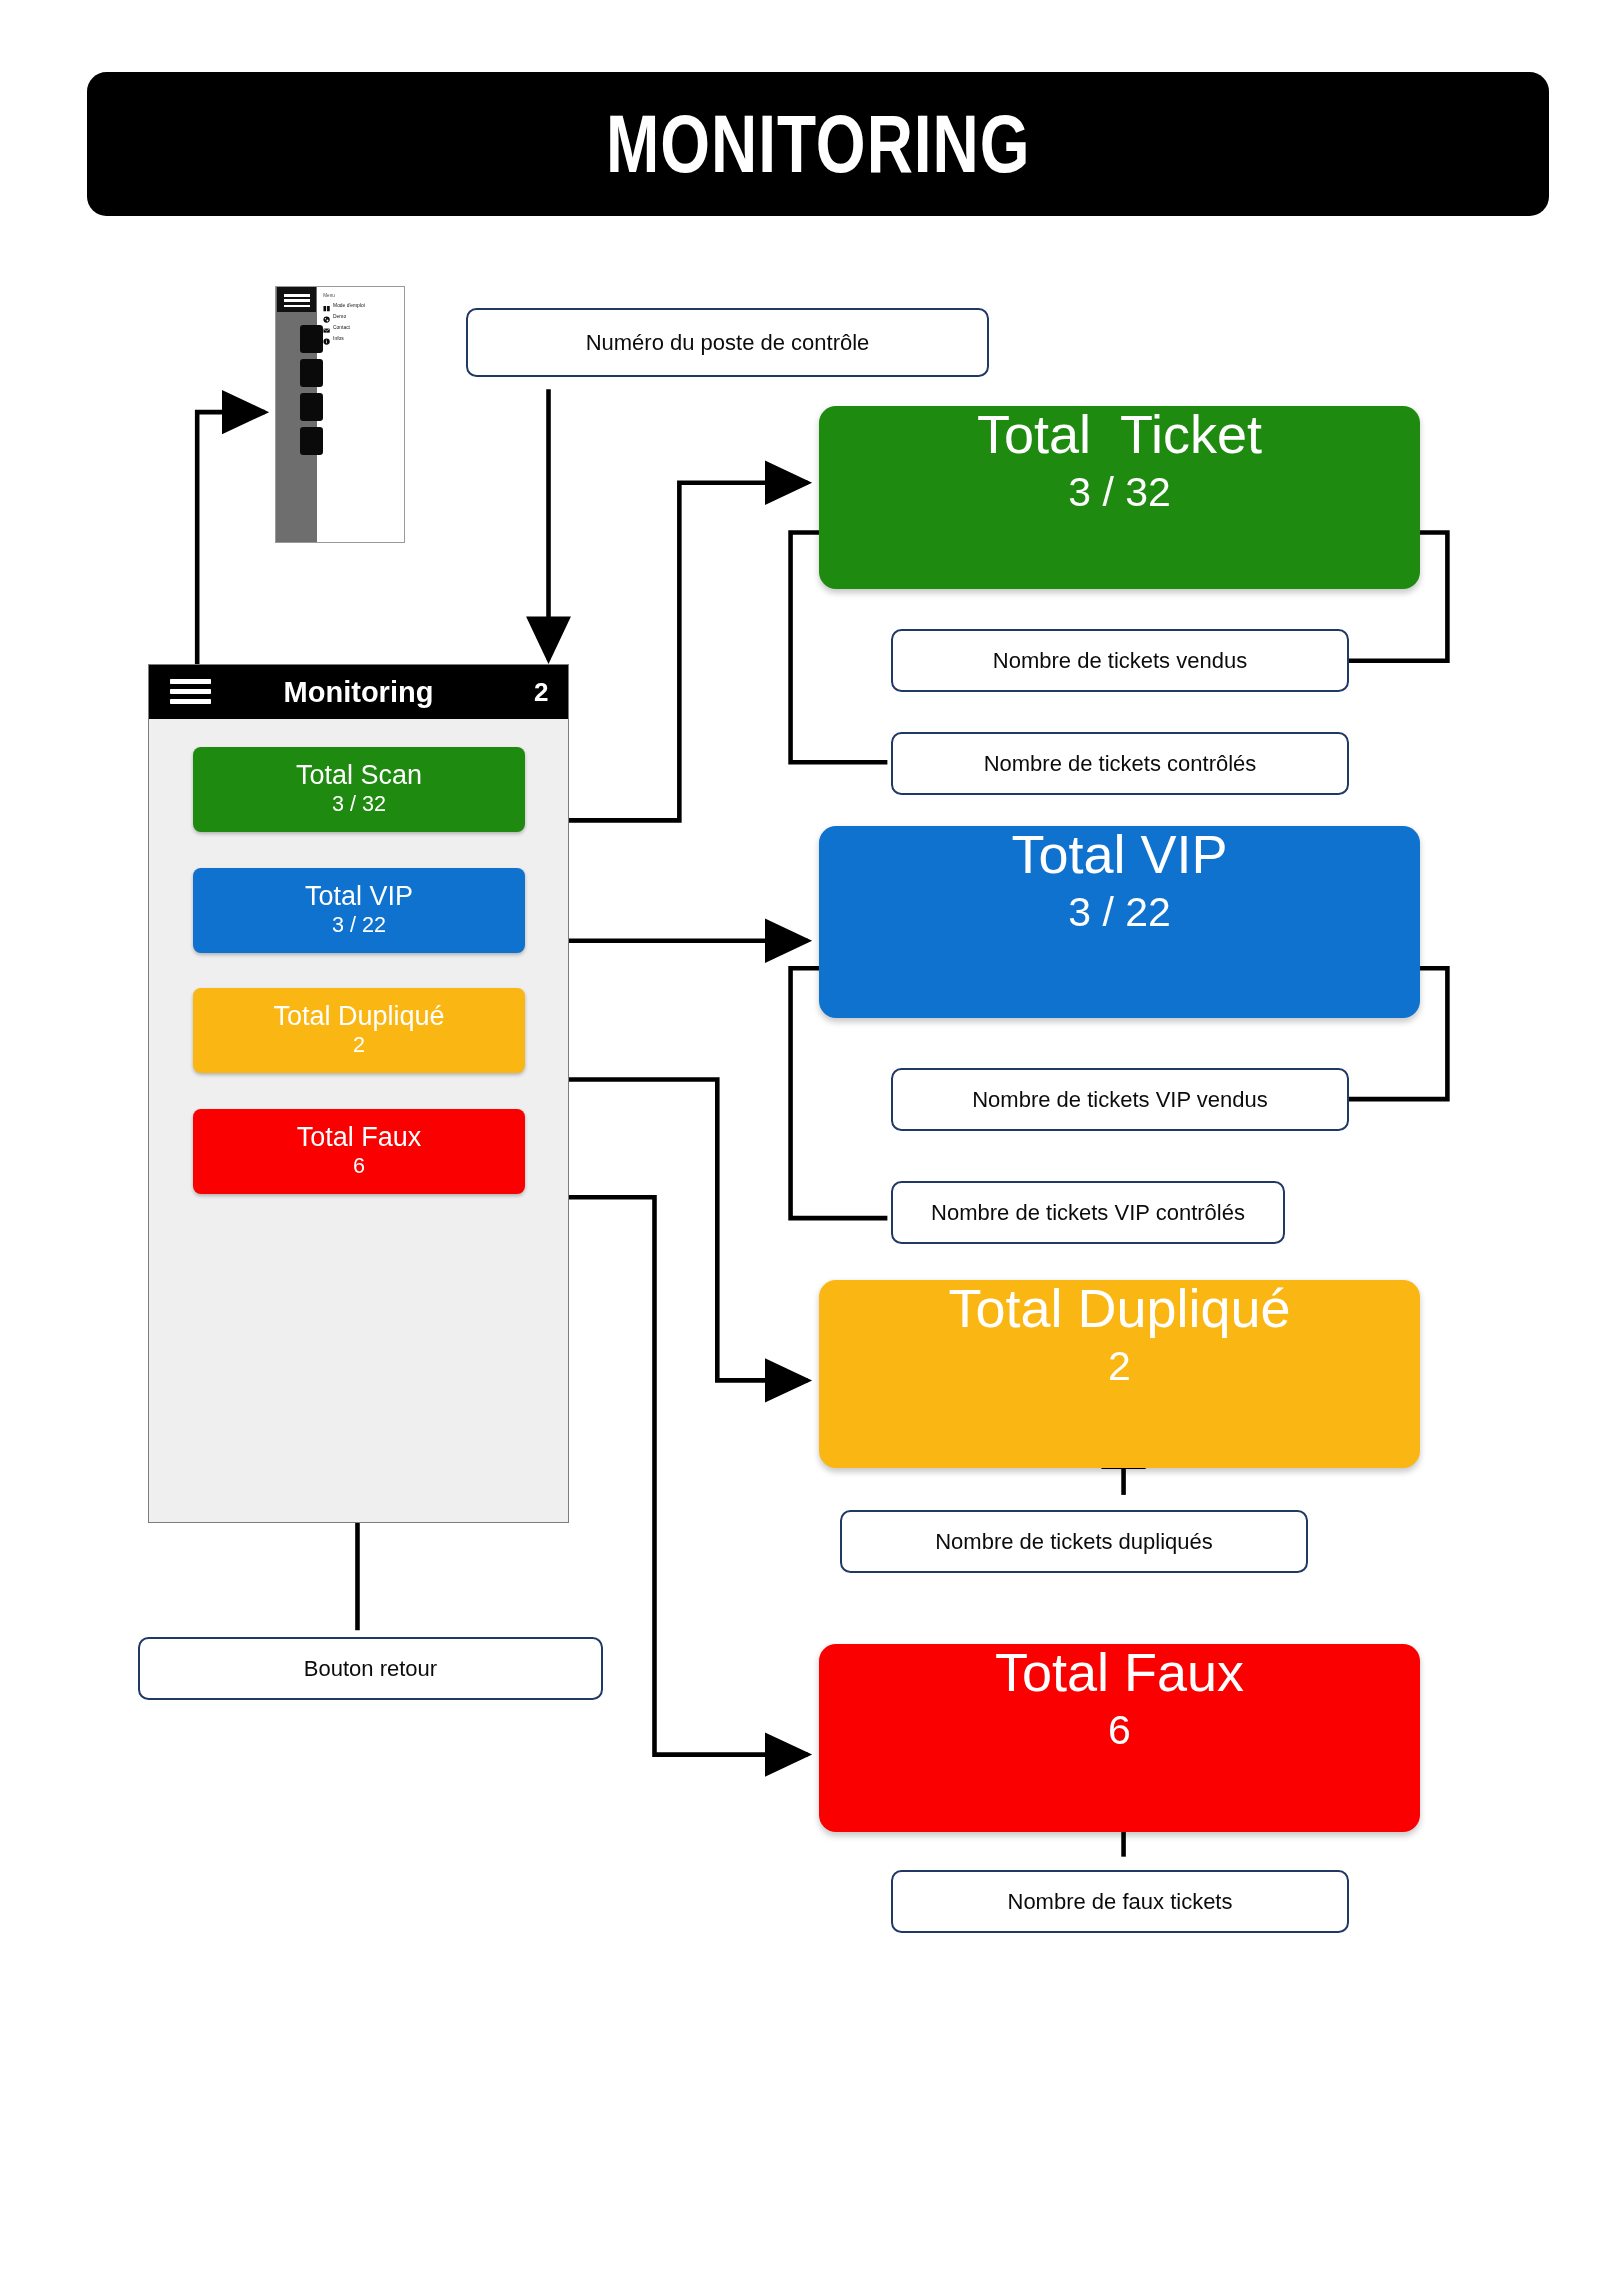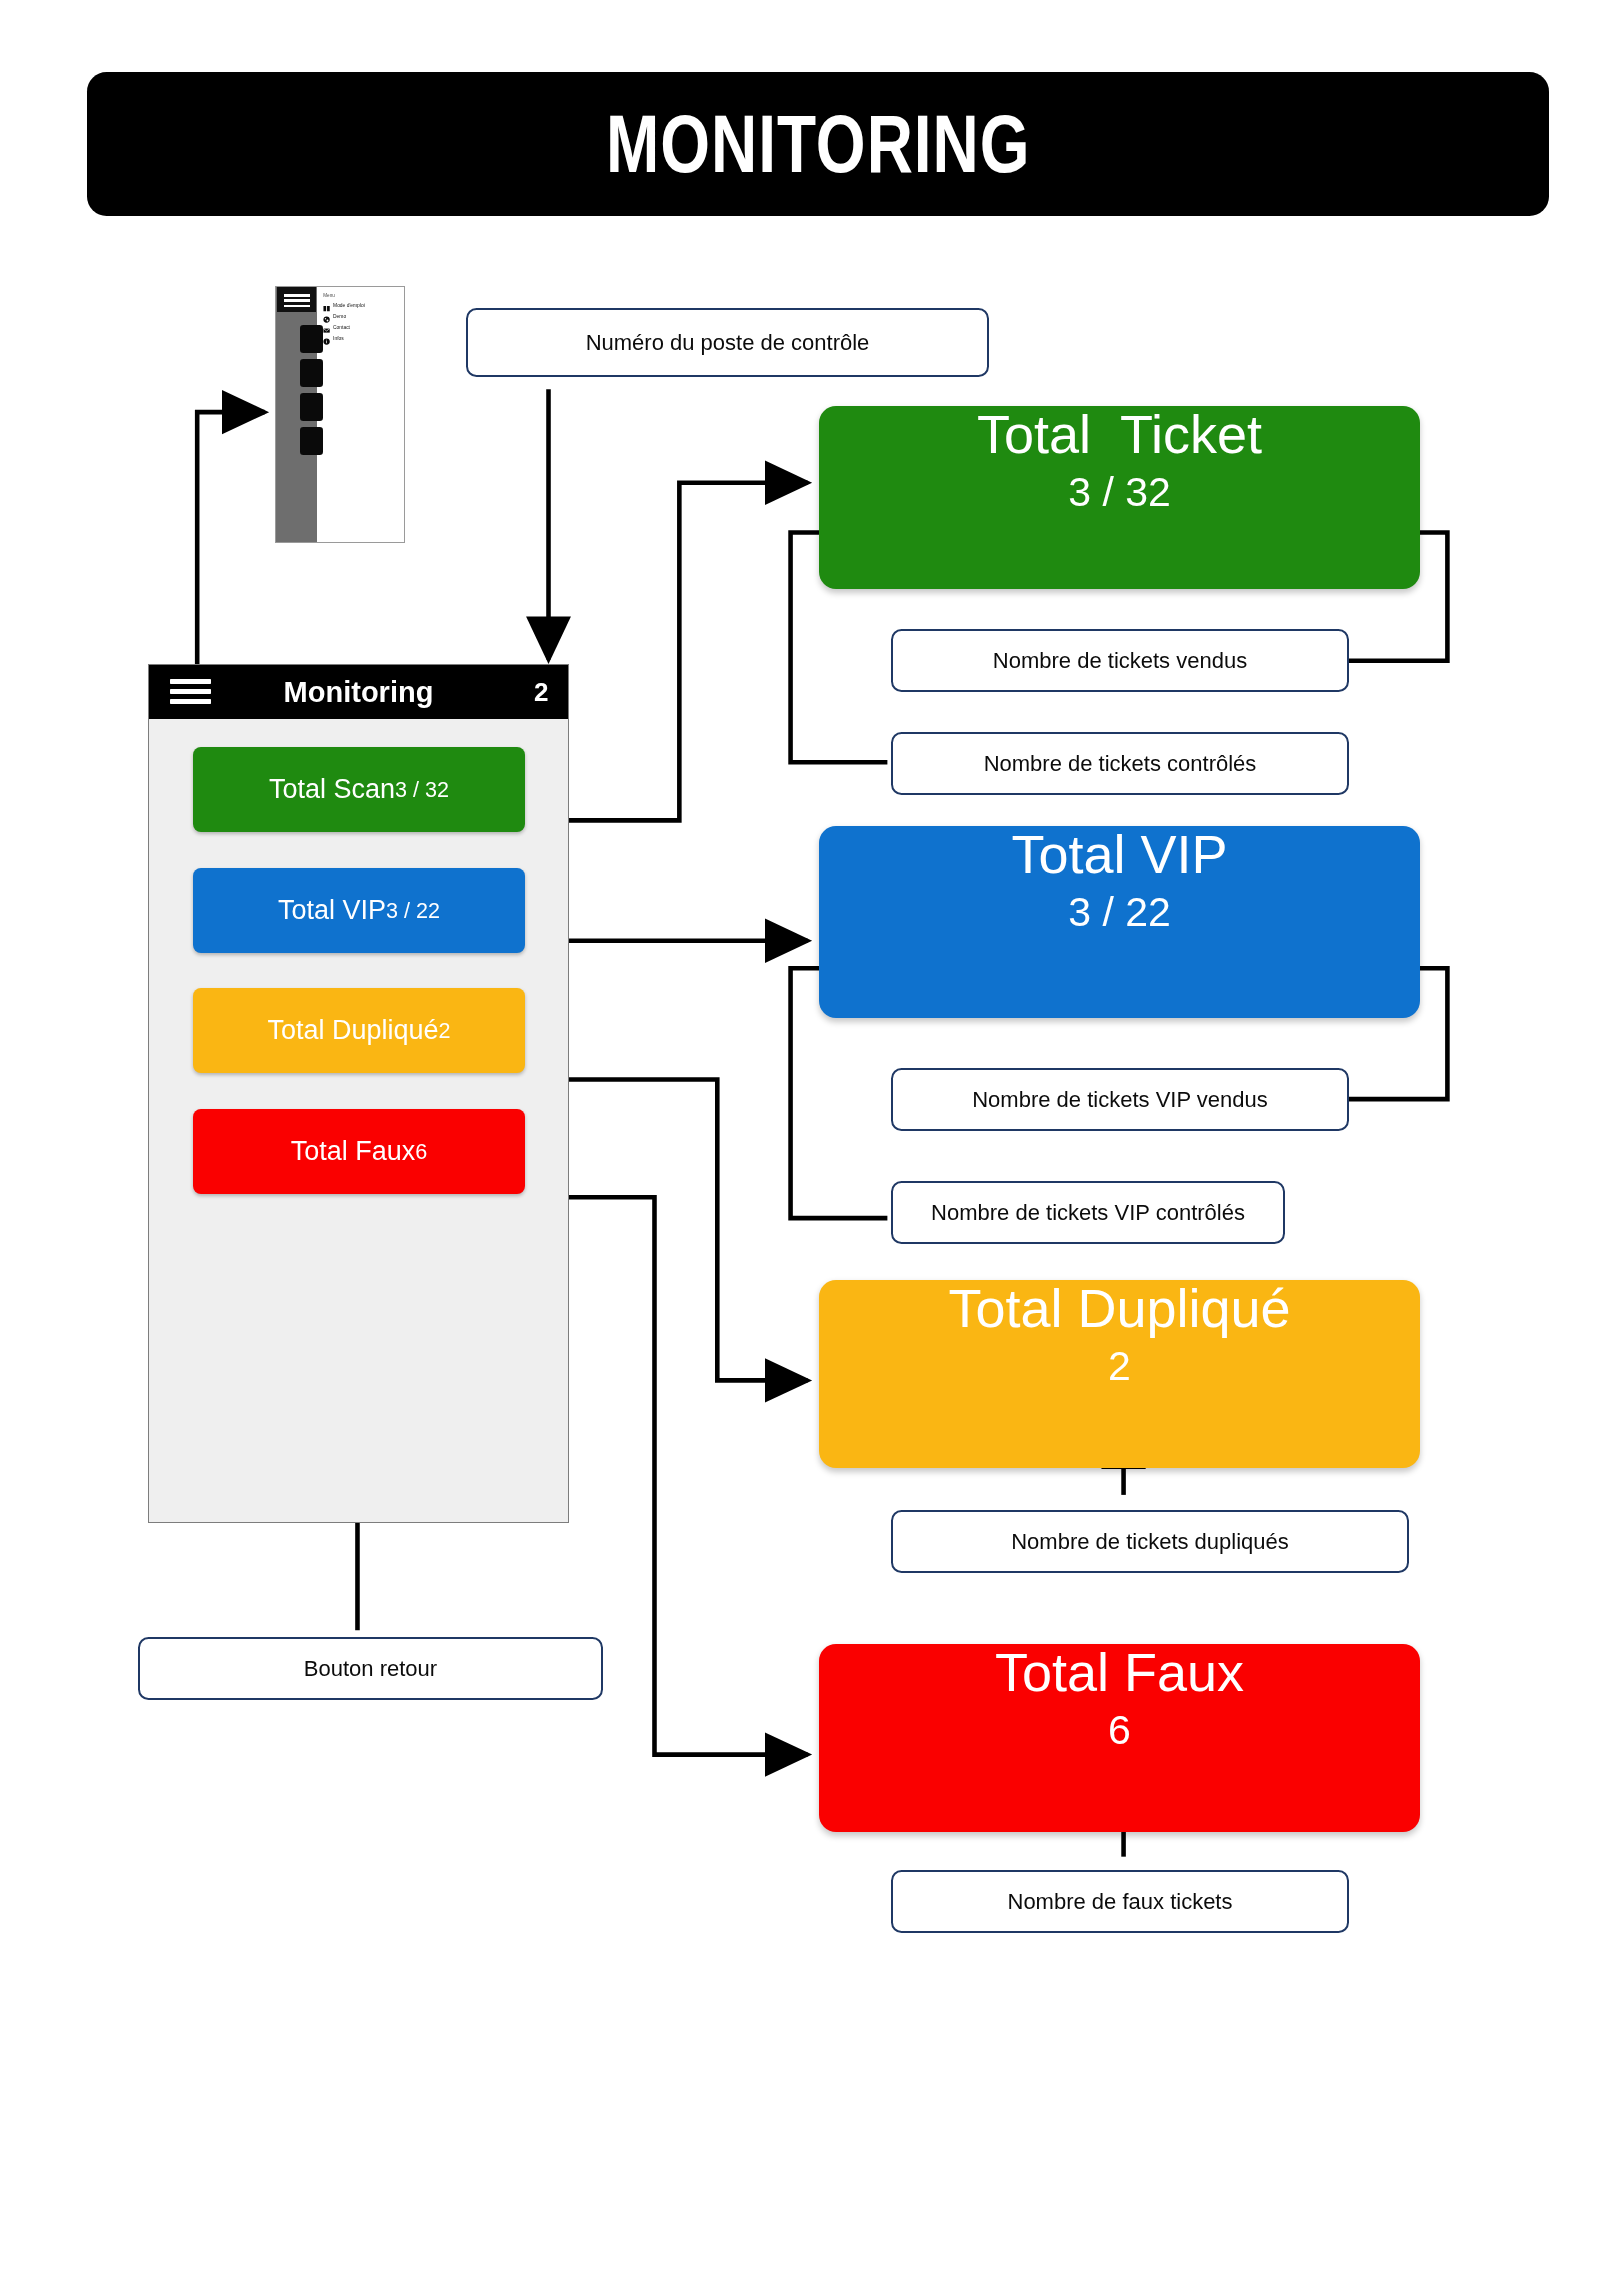--- a/index.html
+++ b/index.html
@@ -36,21 +36,21 @@
   .phone-top{position:absolute;left:0;top:0;width:100%;height:54px;background:#000;}
   .burger{position:absolute;left:21px;top:13px;width:41px;height:27.5px;}
   .burger i{position:absolute;left:0;width:41px;height:4.6px;background:#fff;border-radius:0.7px;}
   .burger i:nth-child(1){top:1.3px;} .burger i:nth-child(2){top:11px;} .burger i:nth-child(3){top:21px;}
   .phone-title{position:absolute;left:0;top:0;width:100%;height:54px;line-height:54px;
                text-align:center;color:#fff;font-size:29px;font-weight:bold;}
   .phone-num{position:absolute;right:19.6px;top:0;height:54px;line-height:54px;
              color:#fff;font-size:26px;font-weight:bold;}
   .p-card{position:absolute;left:44px;width:332px;height:85px;border-radius:7.9px;
           box-shadow:0 2px 3.9px rgba(0,0,0,.25);color:#fff;text-align:center;
-          display:flex;flex-direction:row;align-items:center;justify-content:center;}
+          display:flex;flex-direction:column;align-items:center;justify-content:center;}
   .p-card .t{font-size:27px;line-height:1.06;}
   .p-card .v{font-size:21.6px;line-height:1.35;}
   .retour{position:absolute;left:44px;top:662px;width:332px;height:59px;background:#0a0a0a;
           border-radius:9.2px;color:#fff;font-size:14.4px;font-weight:bold;letter-spacing:1px;
           display:flex;align-items:center;justify-content:center;
           box-shadow:0 2px 3.9px rgba(0,0,0,.3);}
 
   
   .bigcard{position:absolute;width:601px;border-radius:17px;color:#fff;
            box-shadow:0 3.3px 5.9px rgba(0,0,0,.22);
@@ -217,20 +217,20 @@
   <div class="callout" style="left:466px;top:308px;width:523px;height:69px">Numéro du poste de contrôle</div>
 
   <div class="callout" style="left:891px;top:629px;width:458px;height:63px">Nombre de tickets vendus</div>
 
   <div class="callout" style="left:891px;top:732px;width:458px;height:63px">Nombre de tickets contrôlés</div>
 
   <div class="callout" style="left:891px;top:1068px;width:458px;height:63px">Nombre de tickets VIP vendus</div>
 
   <div class="callout" style="left:891px;top:1181px;width:394px;height:63px">Nombre de tickets VIP contrôlés</div>
 
-  <div class="callout" style="left:891px;top:1510px;width:518px;height:63px">Nombre de tickets dupliqués</div>
+  <div class="callout" style="left:840px;top:1510px;width:468px;height:63px">Nombre de tickets dupliqués</div>
 
   <div class="callout" style="left:891px;top:1870px;width:458px;height:63px">Nombre de faux tickets</div>
 
   <div class="callout" style="left:138px;top:1637px;width:465px;height:63px">Bouton retour</div>
 
 </div>
 
 
 </body></html>

